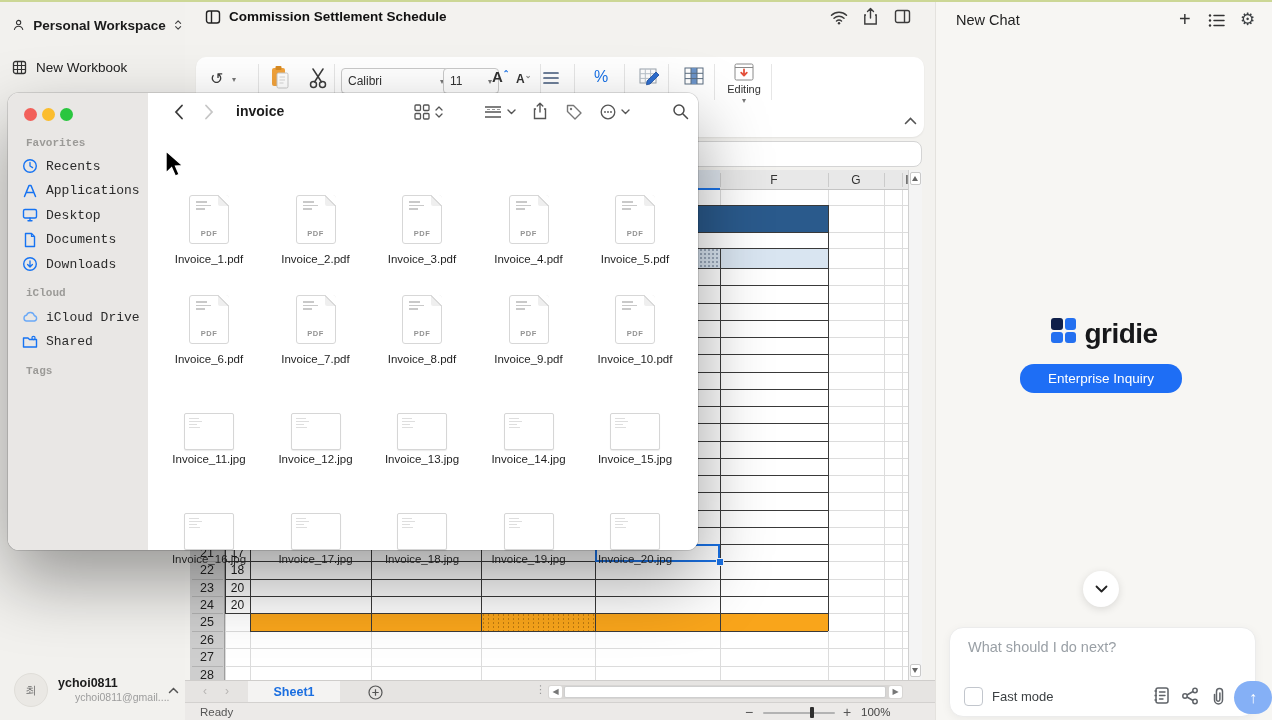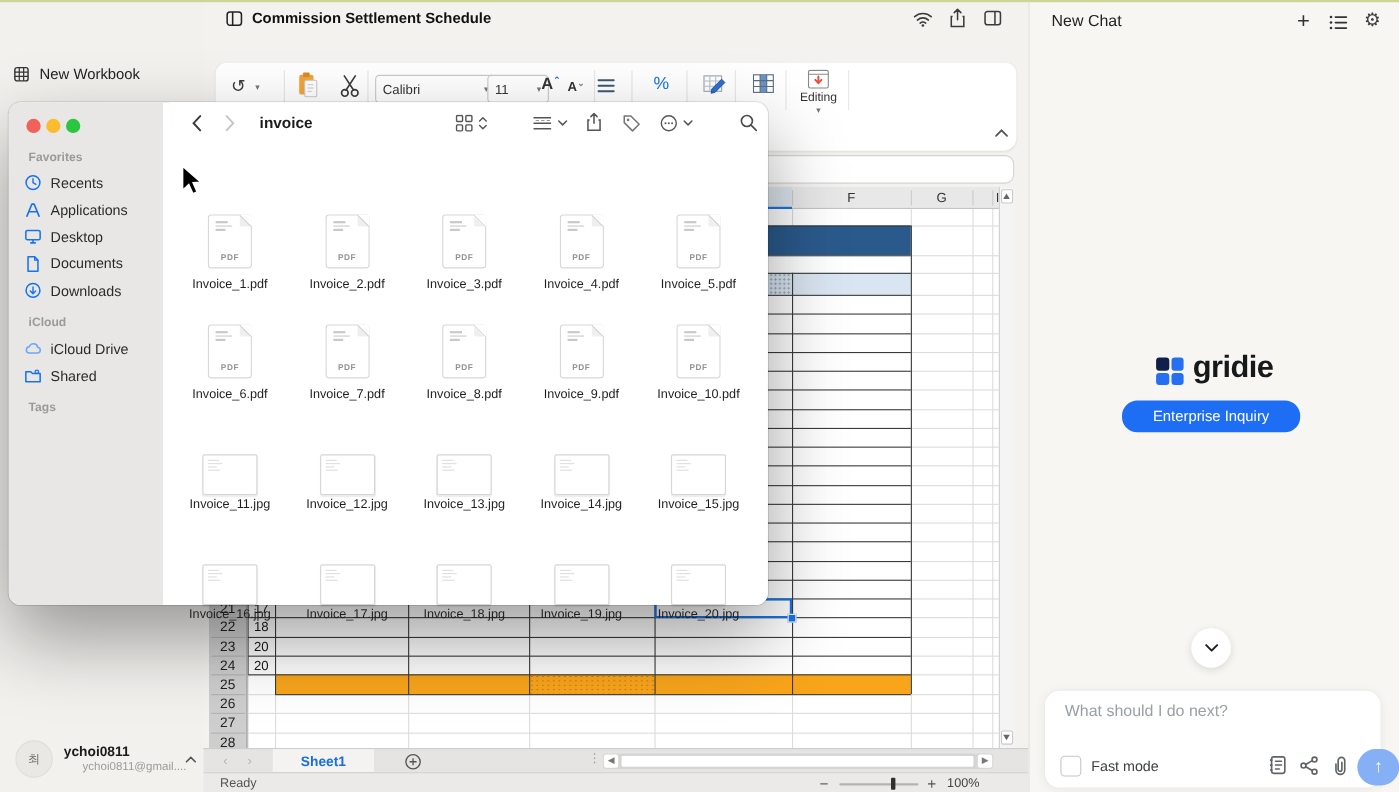--- a/index.html
+++ b/index.html
@@ -42,42 +42,42 @@
   .dotted-o{background-image:radial-gradient(rgba(120,70,0,.45) 1px, transparent 1px);background-size:5px 4px;}
   #tabbar{left:0;top:680px;width:750px;height:22px;background:#e6e4e2;border-top:1px solid #cfcdcb;}
   .sheet-tab{position:absolute;left:63px;top:0;width:92px;height:21px;background:#f4f3f2;border-bottom:2.5px solid #1a6ee0;
              color:#1a6ee0;font-weight:bold;font-size:12.5px;display:flex;align-items:center;justify-content:center;}
   #statusbar{left:0;top:702px;width:750px;height:18px;background:#eceae8;border-top:1px solid #d3d1cf;}
   .status-txt{position:absolute;left:15px;top:3px;font-size:11.5px;color:#555;}
 
   
   #finder{left:8px;top:93px;width:690px;height:457px;border-radius:11px;background:#fff;
           box-shadow:0 30px 70px rgba(0,0,0,.38),0 0 0 1px rgba(0,0,0,.12);z-index:30;}
-  #finder-sb{left:0;top:0;width:140px;height:457px;background:#e9e7e5;border-right:6px solid #22c55e;border-radius:11px 0 0 11px;}
+  #finder-sb{left:0;top:0;width:140px;height:457px;background:#e9e7e5;border-right:6px solid #22c55e;border-radius:11px 0 0 11px;font-family:Liberation Mono, monospace;}
   .tl{position:absolute;top:15px;width:13px;height:13px;border-radius:50%;}
   .fs-label{position:absolute;left:18px;font-size:11px;font-weight:bold;color:#9b9a97;}
   .fs-item{position:absolute;left:14px;width:120px;height:22px;display:flex;align-items:center;gap:8px;}
   .fs-item span{font-size:13px;color:#2b2b2b;white-space:nowrap;}
   #finder-tb{left:140px;top:0;width:550px;height:38px;background:#fff;border-bottom:1px solid #ececec;border-radius:0 11px 0 0;}
   .f-title{position:absolute;left:88px;top:10px;font-size:14px;font-weight:bold;color:#1d1d1d;}
   #file-grid{left:140px;top:38px;width:550px;height:419px;background:#fff;border-radius:0 0 11px 0;}
   .file-item{position:absolute;width:104px;text-align:center;}
   .file-label{position:absolute;width:110px;font-size:11.5px;color:#1f1f1f;text-align:center;}
   .pdf-icon{position:relative;margin:0 auto;width:38px;height:47px;background:#fff;border:1px solid #d7d7d7;border-radius:3px;}
   .pdf-fold{position:absolute;top:-1px;right:-1px;width:11px;height:11px;
             background:linear-gradient(225deg,#ffffff 0 49%,#dadada 49% 56%,#efefef 56% 100%);border-radius:0 3px 0 2px;}
   .pdf-line{position:absolute;left:6px;height:1.5px;background:#c9c9c9;}
   .pdf-txt{position:absolute;bottom:5px;width:100%;text-align:center;font-size:7.5px;font-weight:bold;color:#939393;letter-spacing:.5px;}
   .jpg-icon{position:relative;margin:8px auto 0;width:48px;height:35px;background:#fff;border:1px solid #d6d6d6;border-radius:2px;box-shadow:0 1px 1px rgba(0,0,0,.08);}
   .jpg-line{position:absolute;left:4px;height:1px;background:#dedede;}
 
   
   #chat{left:935px;top:0;width:337px;height:720px;background:#f7f6f3;border-left:1px solid #e4e2de;}
   .chat-title{left:20px;top:12px;font-size:14.5px;color:#222;}
-  #brand{left:0;top:318px;width:337px;display:flex;align-items:flex-end;justify-content:center;gap:8px;}
+  #brand{left:0;top:318px;width:337px;display:flex;align-items:flex-start;justify-content:center;gap:8px;}
   .brand-txt{font-size:28px;font-weight:bold;color:#17181a;letter-spacing:-.5px;}
   .logo{width:25px;height:25px;display:grid;grid-template-columns:1fr 1fr;grid-template-rows:1fr 1fr;gap:2px;}
   .logo i{border-radius:3px;background:#2470f0;}
   .logo i.dk1{background:#10204a;}
   #cta{left:84px;top:364px;width:162px;height:29px;border-radius:14px;background:#1e6ef5;color:#fff;font-size:13.5px;
        display:flex;align-items:center;justify-content:center;border:none;font-family:"Liberation Sans",sans-serif;}
   #collapse-btn{left:147px;top:571px;width:36px;height:36px;border-radius:50%;background:#fff;box-shadow:0 2px 8px rgba(0,0,0,.12);
                 display:flex;align-items:center;justify-content:center;}
   #input-card{left:13px;top:627px;width:305px;height:88px;background:#fff;border:1px solid #ececec;border-radius:14px;box-shadow:0 2px 10px rgba(0,0,0,.05);}
   #chat-input{position:absolute;left:16px;top:10px;width:270px;border:none;outline:none;font-size:14.5px;color:#333;
@@ -93,20 +93,30 @@
   #top-strip{left:0;top:0;width:1272px;height:2px;background:#ccd795;z-index:60;}
   #cursor{z-index:70;}
 </style>
 </head>
 <body>
 
 <div id="screen">
   <div id="top-strip" class="abs"></div>
 
   <aside id="app-sidebar" class="abs">
+    <div class="abs ws-row">
+      <svg class="ic" width="16" height="16" viewBox="0 0 16 16">
+          <circle cx="8" cy="5" r="2.6" fill="none" stroke="#333" stroke-width="1.3"></circle>
+          <path d="M2.8 14c.8-3 3-4.4 5.2-4.4s4.4 1.4 5.2 4.4" fill="none" stroke="#333" stroke-width="1.3"></path>
+        </svg>
+      <span class="ws-label">Personal Workspace</span>
+      <svg class="ic" width="10" height="14" viewBox="0 0 10 14">
+          <path d="M2 5 L5 2 L8 5 M2 9 L5 12 L8 9" fill="none" stroke="#444" stroke-width="1.4" stroke-linecap="round" stroke-linejoin="round"></path>
+        </svg>
+    </div>
     <div class="abs nw-row">
       <svg class="ic" width="15" height="15" viewBox="0 0 15 15">
           <rect x="1.5" y="1.5" width="12" height="12" rx="2" fill="none" stroke="#333" stroke-width="1.3"></rect>
           <path d="M1.5 5.5 H13.5 M1.5 9.5 H13.5 M5.5 1.5 V13.5 M9.5 1.5 V13.5" stroke="#333" stroke-width="1.1"></path>
         </svg>
       <span class="nw-label">New Workbook</span>
     </div>
     <div class="abs user-row">
       <div class="avatar">최</div>
       <div style="flex:1;min-width:0;">

